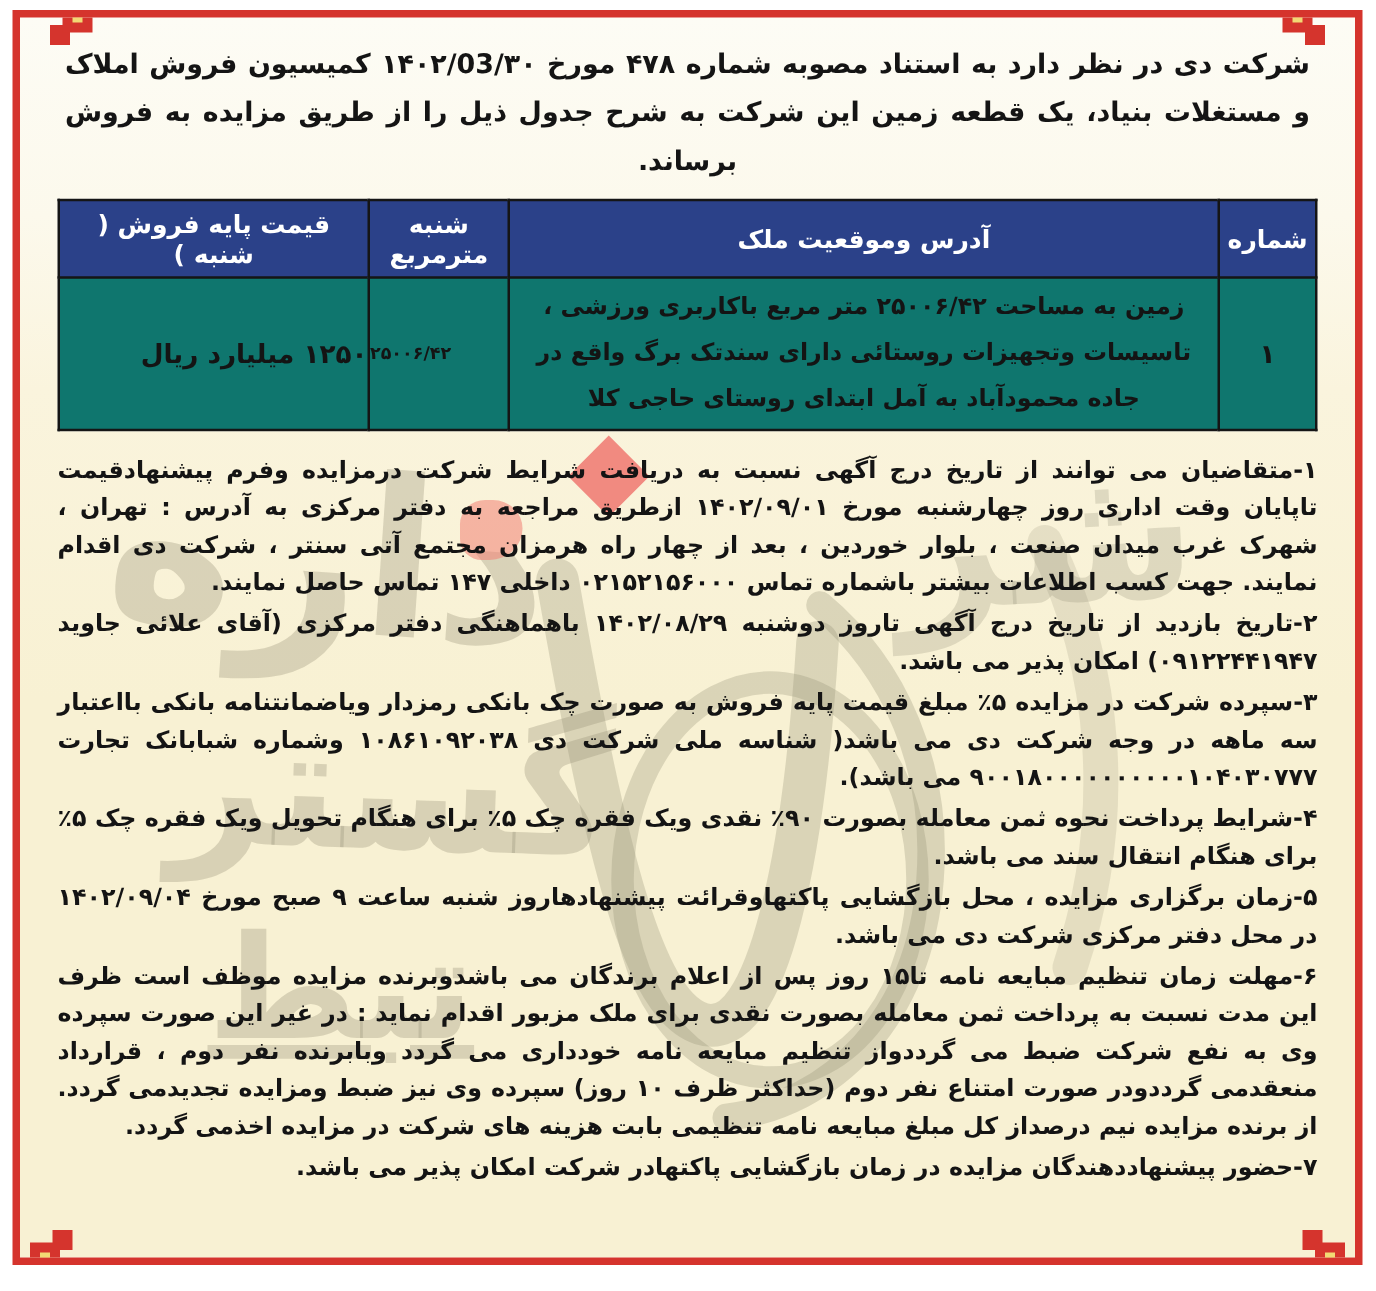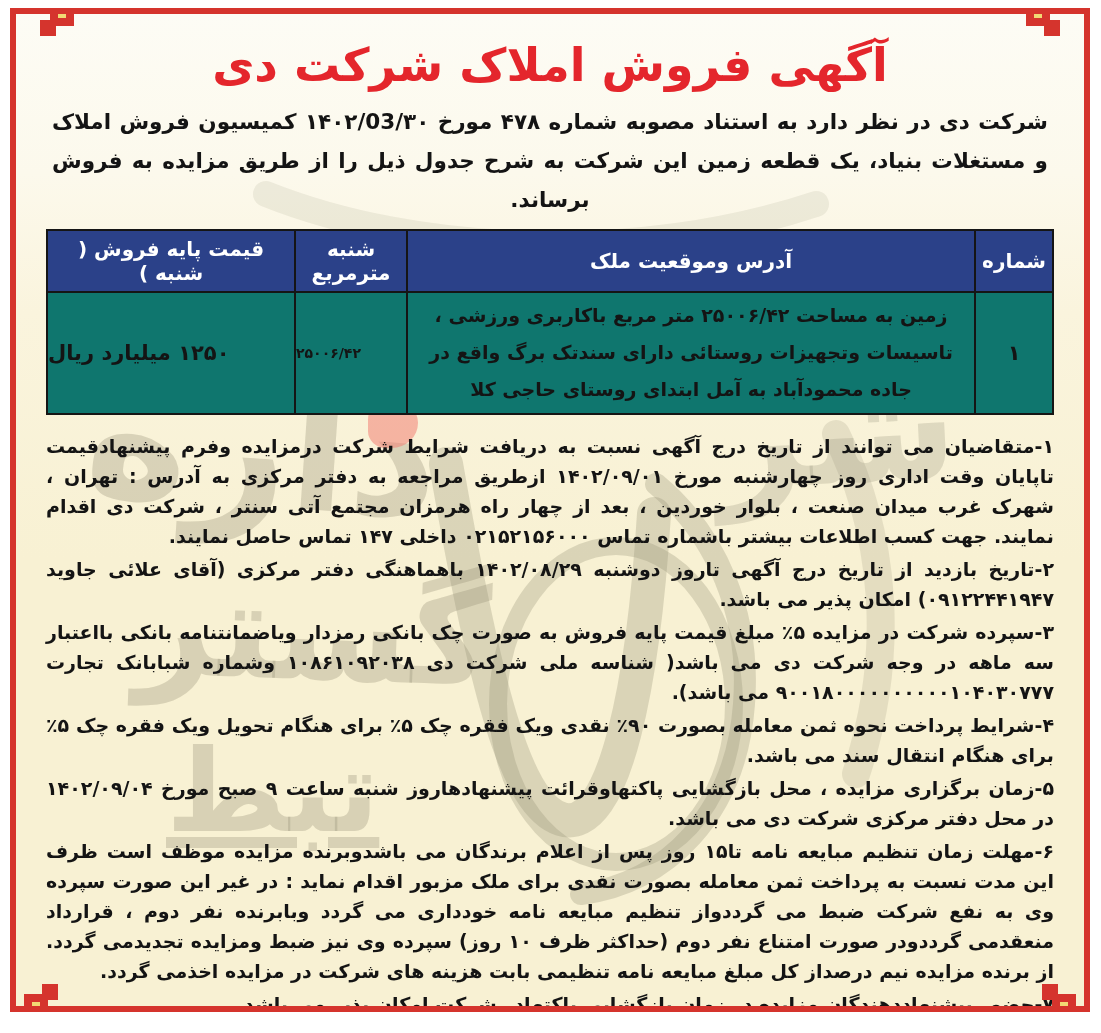--- a/index.html
+++ b/index.html
@@ -47,21 +47,21 @@
     background:var(--navy);color:#ffffff;font-size:20px;font-weight:bold;
     height:62px;border:2px solid #151515;padding:2px 6px;
   }
   table.props td{
     border:2px solid #151515;height:112px;vertical-align:middle;
     font-weight:bold;background:#0f766e;
   }
   td.num{width:58px;text-align:center;font-size:21px;}
   td.addr{text-align:center;font-size:19px;line-height:1.95;padding:4px 16px;}
   td.area{width:112px;text-align:left;font-size:14px;}
-  td.price{width:248px;text-align:left;font-size:21px;}
+  td.price{width:248px;text-align:right;font-size:21px;}
 
   .terms{padding:4px 4px 0;}
   .terms p{
     font-size:19px;font-weight:bold;line-height:1.58;
     text-align:justify;margin:0 0 3px;
   }
 
   
   .wm{position:absolute;inset:0;z-index:1;pointer-events:none;overflow:hidden;}
   .wm-frag{position:absolute;color:rgba(148,144,118,0.32);font-weight:bold;direction:rtl;white-space:nowrap;}
@@ -97,21 +97,20 @@
     <div class="wm-blob"></div>
   </div>
 
   <div class="corner c-tl"></div>
   <div class="corner c-tr"></div>
   <div class="corner c-bl"></div>
   <div class="corner c-br"></div>
 
   <div class="content">
 
-    <div class="title">آگهی فروش املاک شرکت دی</div>
 
     <p class="intro">شرکت دی در نظر دارد به استناد مصوبه شماره ۴۷۸ مورخ ۱۴۰۲/03/۳۰ کمیسیون فروش املاک و مستغلات بنیاد، یک قطعه زمین این شرکت به شرح جدول ذیل را از طریق مزایده به فروش برساند.</p>
 
     <table class="props">
       <thead>
         <tr>
           <th>شماره</th>
           <th>آدرس وموقعیت ملک</th>
           <th>شنبه مترمربع</th>
           <th>قیمت پایه فروش ( شنبه )</th>

